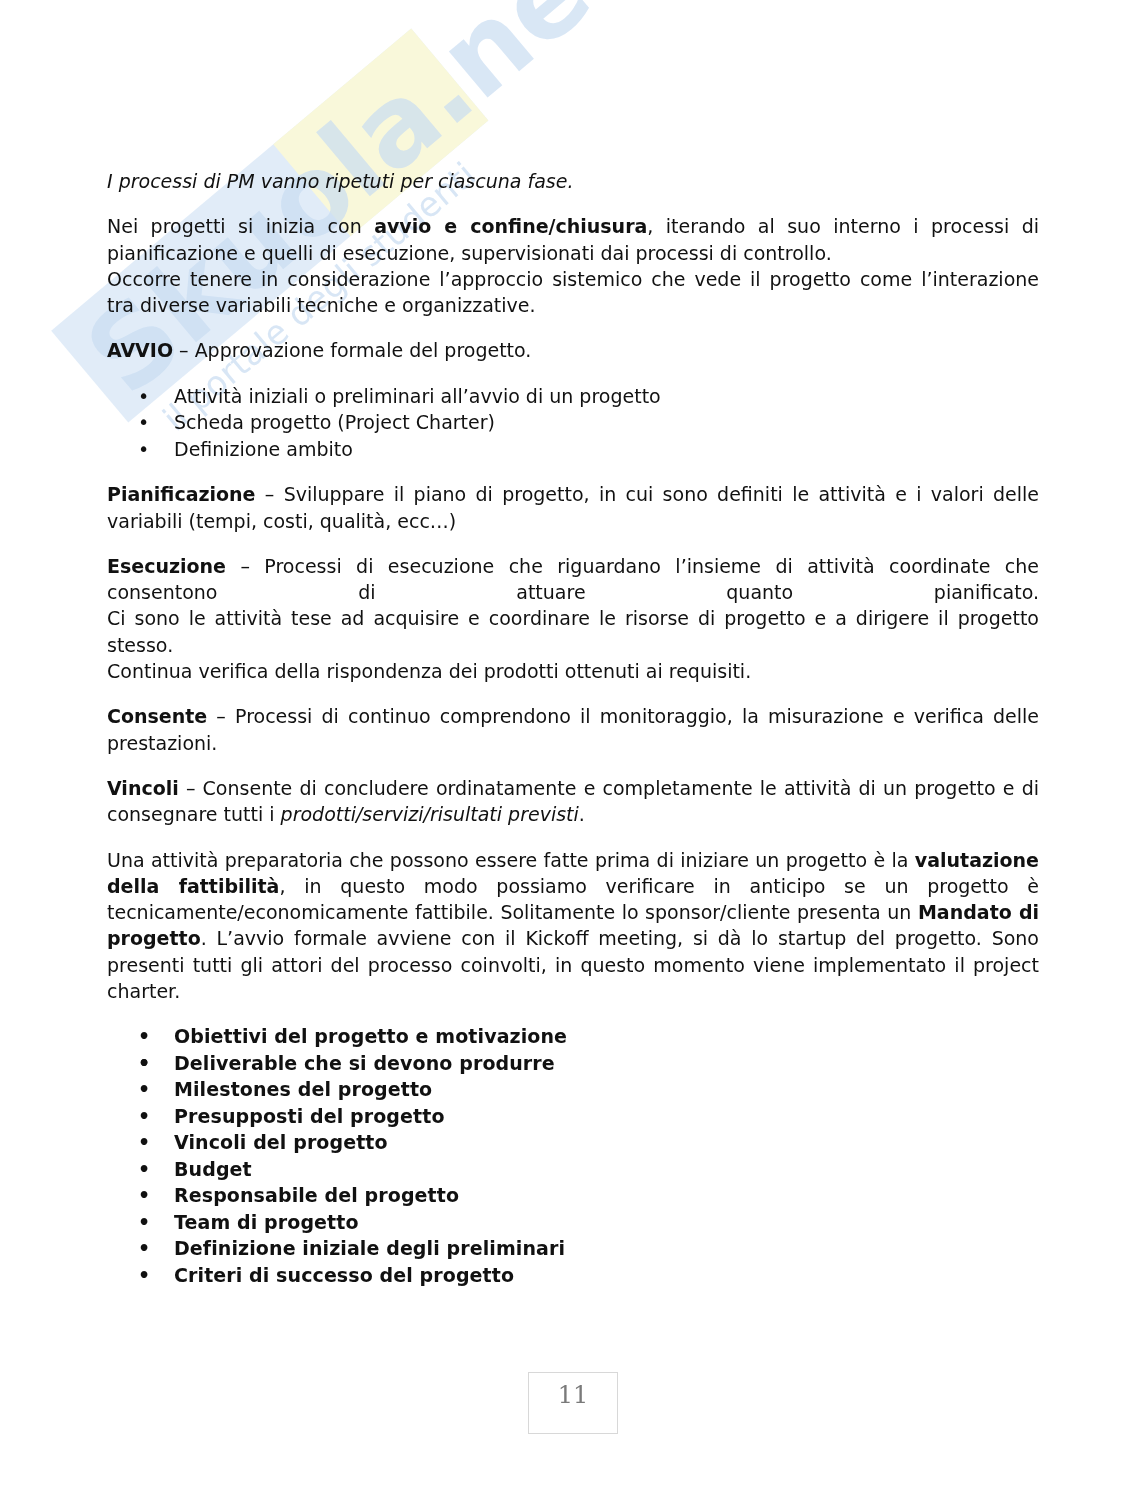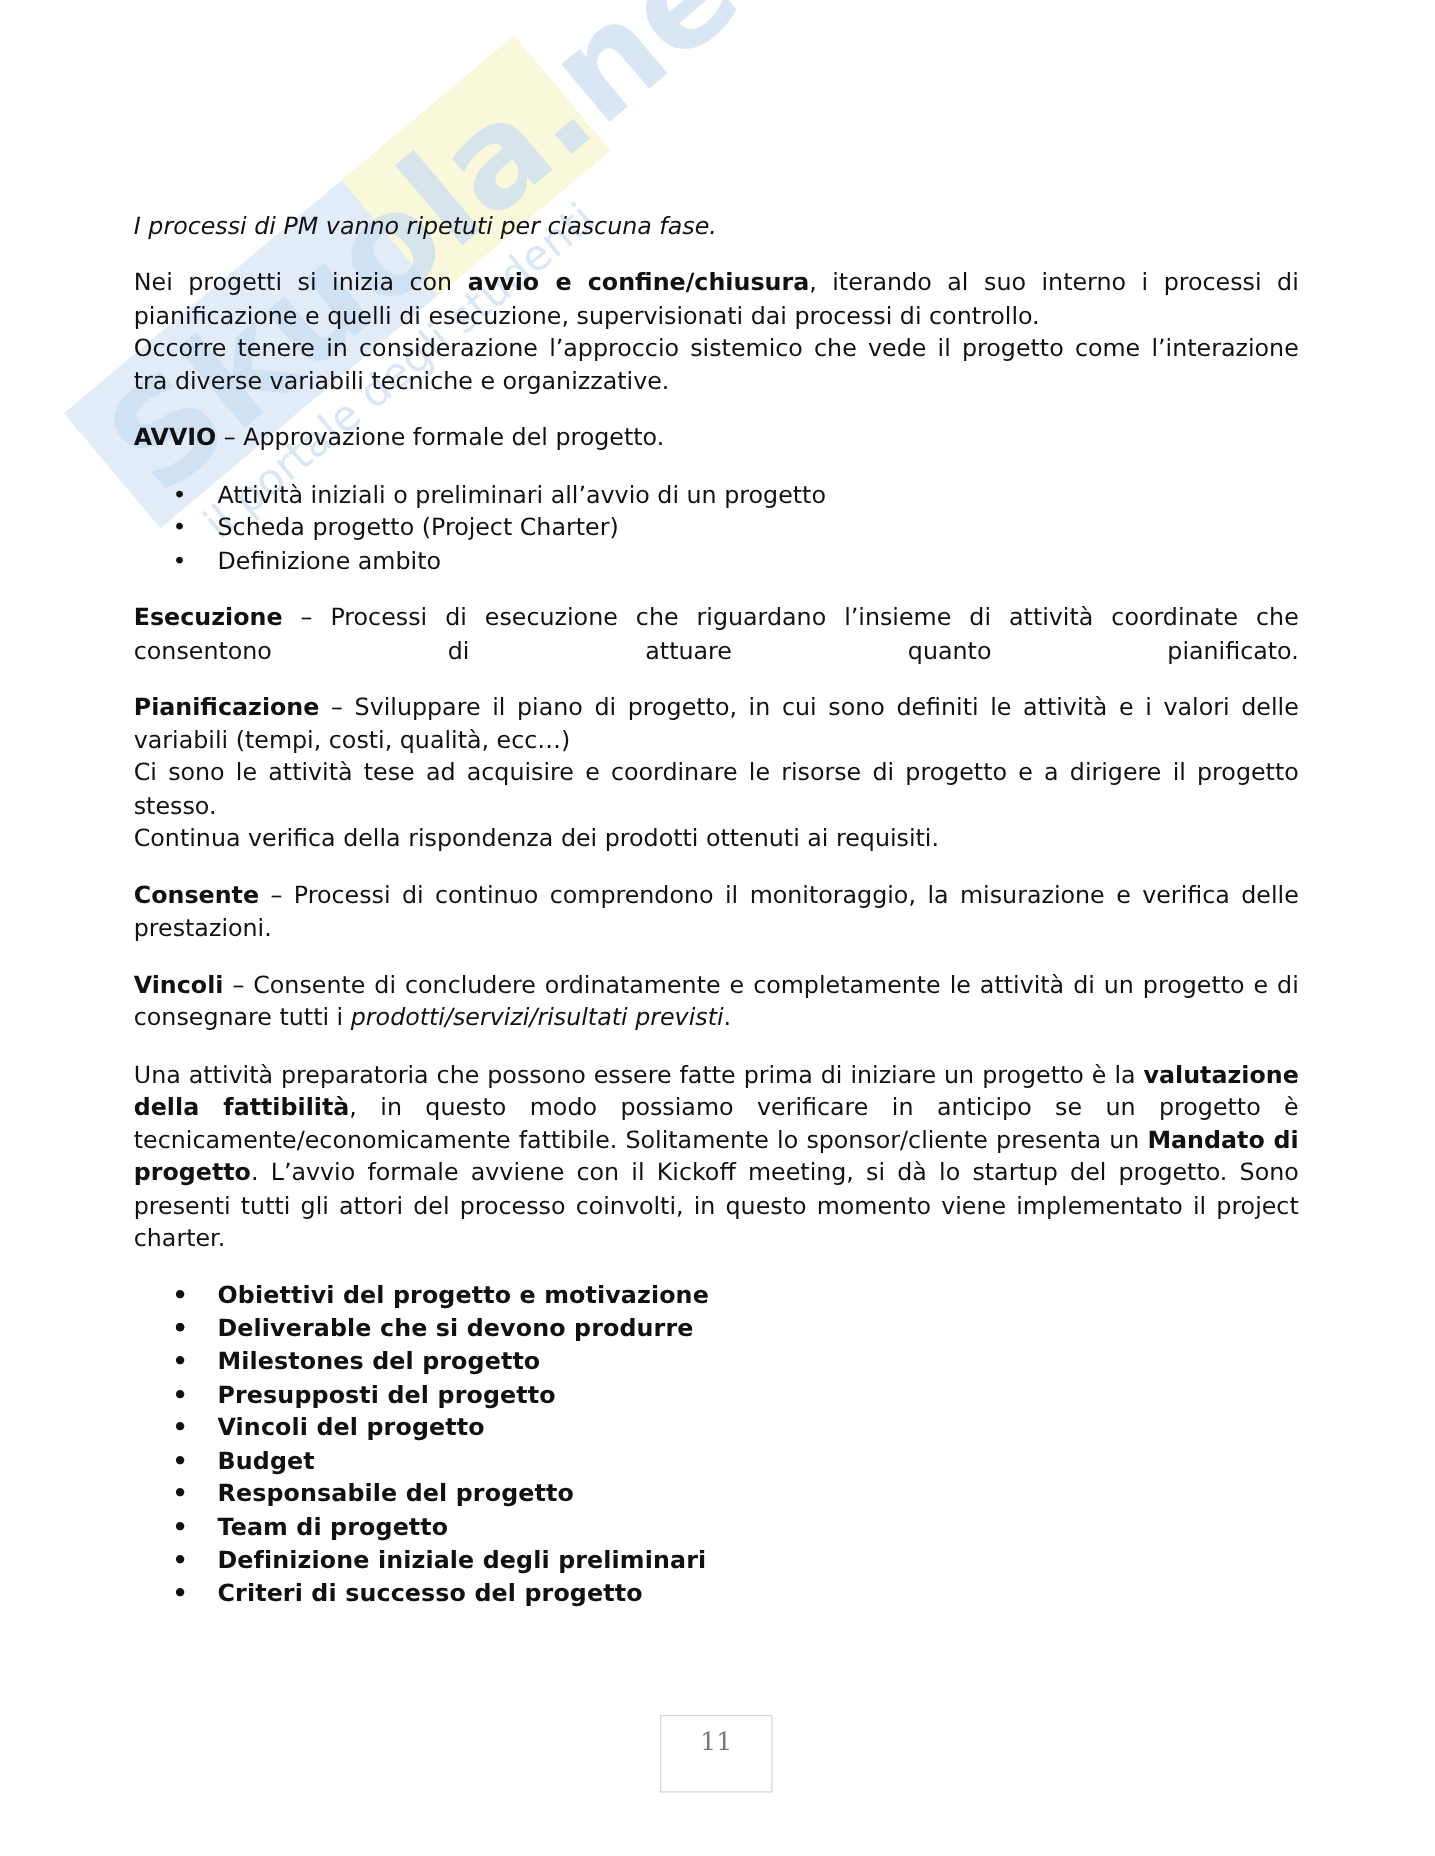--- a/index.html
+++ b/index.html
@@ -70,21 +70,21 @@
       height: 62px;
       border: 1px solid #d8d8d8;
       box-sizing: border-box;
       text-align: center;
       z-index: 1;
     }
     .page-number {
       display: block;
       margin-top: 8px;
       font-family: "DejaVu Serif", serif;
-      font-size: 20px;
+      font-size: 24px;
       color: #7a7a7a;
     }
   </style>
 </head>
 <body>
 
 <svg class="watermark" viewBox="0 0 600 520" xmlns="http://www.w3.org/2000/svg">
   <g transform="rotate(-40 280 230)">
     <rect x="40" y="160" width="470" height="120" fill="#dce9f7" opacity="0.85"></rect>
     <rect x="330" y="160" width="180" height="120" fill="#fcfad6" opacity="0.9"></rect>
@@ -101,23 +101,23 @@
   <p>Occorre tenere in considerazione l’approccio sistemico che vede il progetto come l’interazione tra diverse variabili tecniche e organizzative.</p>
 
   <p class="gap-m"><b>AVVIO</b><span> – Approvazione formale del progetto.</span></p>
 
   <ul class="bullets">
     <li><span class="bullet">•</span><span>Attività iniziali o preliminari all’avvio di un progetto</span></li>
     <li><span class="bullet">•</span><span>Scheda progetto (Project Charter)</span></li>
     <li><span class="bullet">•</span><span>Definizione ambito</span></li>
   </ul>
 
+  <p class="gap-m"><b>Pianificazione</b><span> – Sviluppare il piano di progetto, in cui sono definiti le attività e i valori delle variabili (tempi, costi, qualità, ecc…)</span></p>
+
   <p class="gap-m line-justify"><b>Esecuzione</b><span> – Processi di esecuzione che riguardano l’insieme di attività coordinate che consentono di attuare quanto pianificato.</span></p>
-
-  <p class="gap-m"><b>Pianificazione</b><span> – Sviluppare il piano di progetto, in cui sono definiti le attività e i valori delle variabili (tempi, costi, qualità, ecc…)</span></p>
   <p class="line-justify">Ci sono le attività tese ad acquisire e coordinare le risorse di progetto e a dirigere il progetto stesso.</p>
   <p>Continua verifica della rispondenza dei prodotti ottenuti ai requisiti.</p>
 
   <p class="gap-m"><b>Consente</b><span> – Processi di continuo comprendono il monitoraggio, la misurazione e verifica delle prestazioni.</span></p>
 
   <p class="gap-m"><b>Vincoli</b><span> – Consente di concludere ordinatamente e completamente le attività di un progetto e di consegnare tutti i </span><i>prodotti/servizi/risultati previsti</i><span>.</span></p>
 
   <p class="gap-m"><span>Una attività preparatoria che possono essere fatte prima di iniziare un progetto è la </span><b>valutazione della fattibilità</b><span>, in questo modo possiamo verificare in anticipo se un progetto è tecnicamente/economicamente fattibile. Solitamente lo sponsor/cliente presenta un </span><b>Mandato di progetto</b><span>. L’avvio formale avviene con il Kickoff meeting, si dà lo startup del progetto. Sono presenti tutti gli attori del processo coinvolti, in questo momento viene implementato il project charter.</span></p>
 
 

